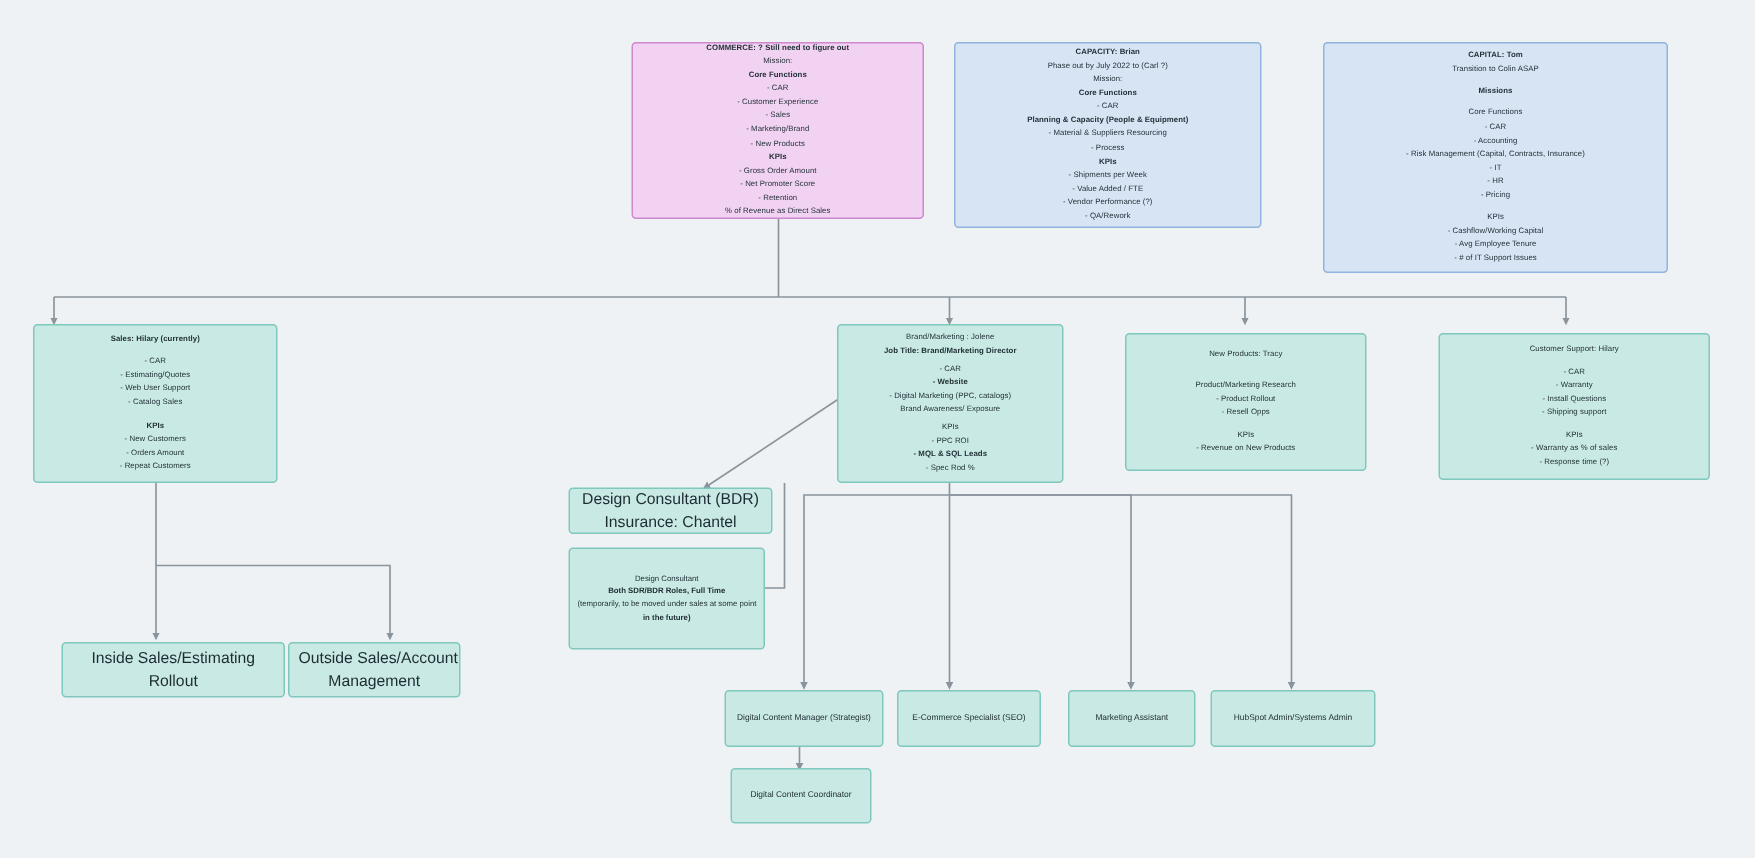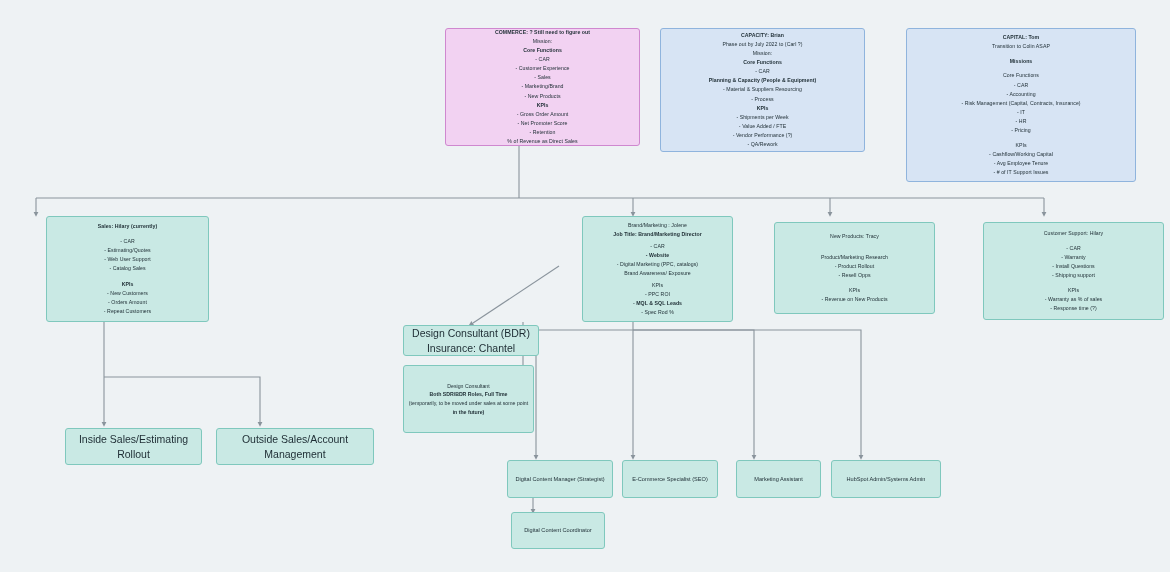--- a/index.html
+++ b/index.html
@@ -26,25 +26,23 @@
     width: 1170px;
     height: 572px;
     pointer-events: none;
   }
   .node {
     position: absolute;
     box-sizing: border-box;
     border-radius: 3px;
     display: flex;
     flex-direction: column;
-    align-items: center;
     justify-content: center;
     text-align: center;
     color: #1d2c33;
-    margin-left: 24px;
   }
   .node-pink {
     background: #f2d2f2;
     border: 1.4px solid #cf88cf;
   }
   .node-blue {
     background: #d7e4f4;
     border: 1.2px solid #8fb4dd;
   }
   .node-teal {
@@ -234,26 +232,26 @@
   </div>
 
   <div class="node node-teal label-xs" style="left:379px; top:365px; width:131px; height:68px;">
     <span class="row">Design Consultant</span>
     <span class="row hd">Both SDR/BDR Roles, Full Time</span>
     <span class="sp"></span>
     <span class="row">(temporarily, to be moved under sales at some point</span>
     <span class="row hd">in the future)</span>
   </div>
 
-  <div class="node node-teal label-lg" style="left:41px; top:428px; width:137px; height:37px;">
+  <div class="node node-teal label-lg" style="left:41px; top:428px; width:149px; height:37px;">
     <span class="row">Inside Sales/Estimating</span>
     <span class="row">Rollout</span>
   </div>
 
-  <div class="node node-teal label-lg" style="left:192px; top:428px; width:158px; height:37px;">
+  <div class="node node-teal label-lg" style="left:192px; top:428px; width:115px; height:37px;">
     <span class="row">Outside Sales/Account</span>
     <span class="row">Management</span>
   </div>
 
   <div class="node node-teal label-sm" style="left:483px; top:460px; width:106px; height:38px;">
     <span class="row">Digital Content Manager (Strategist)</span>
   </div>
 
   <div class="node node-teal label-sm" style="left:598px; top:460px; width:96px; height:38px;">
     <span class="row">E-Commerce Specialist (SEO)</span>

